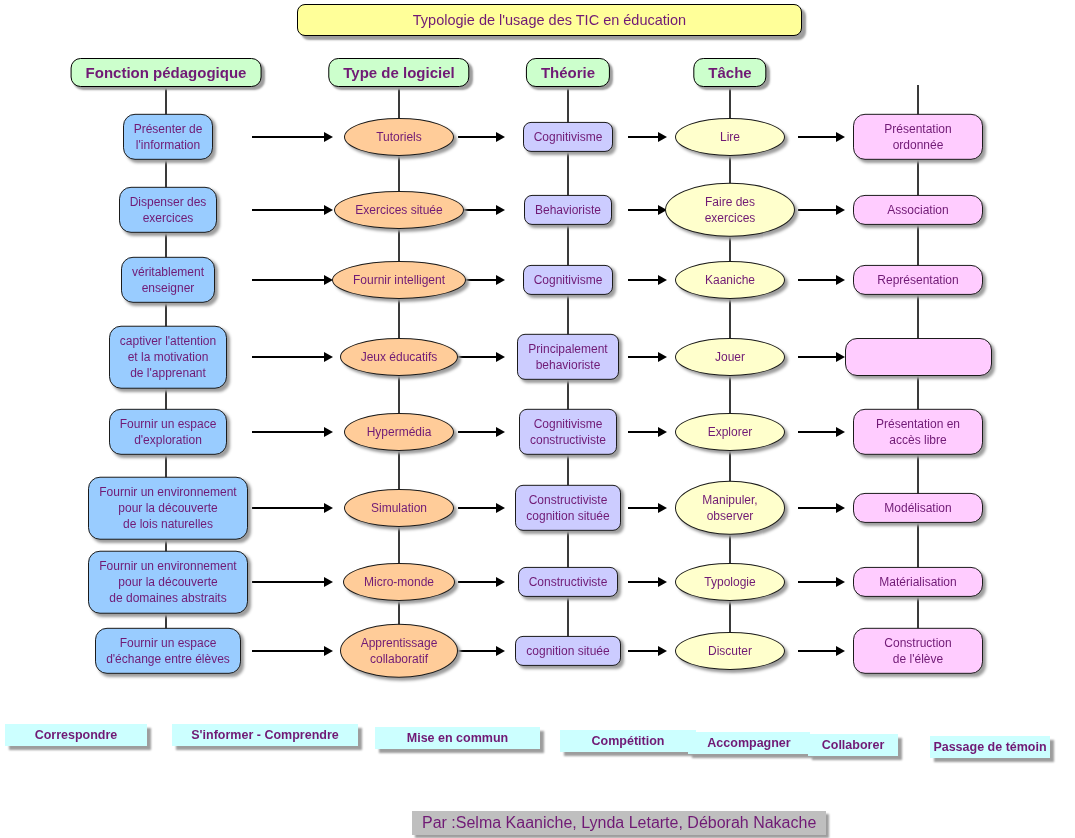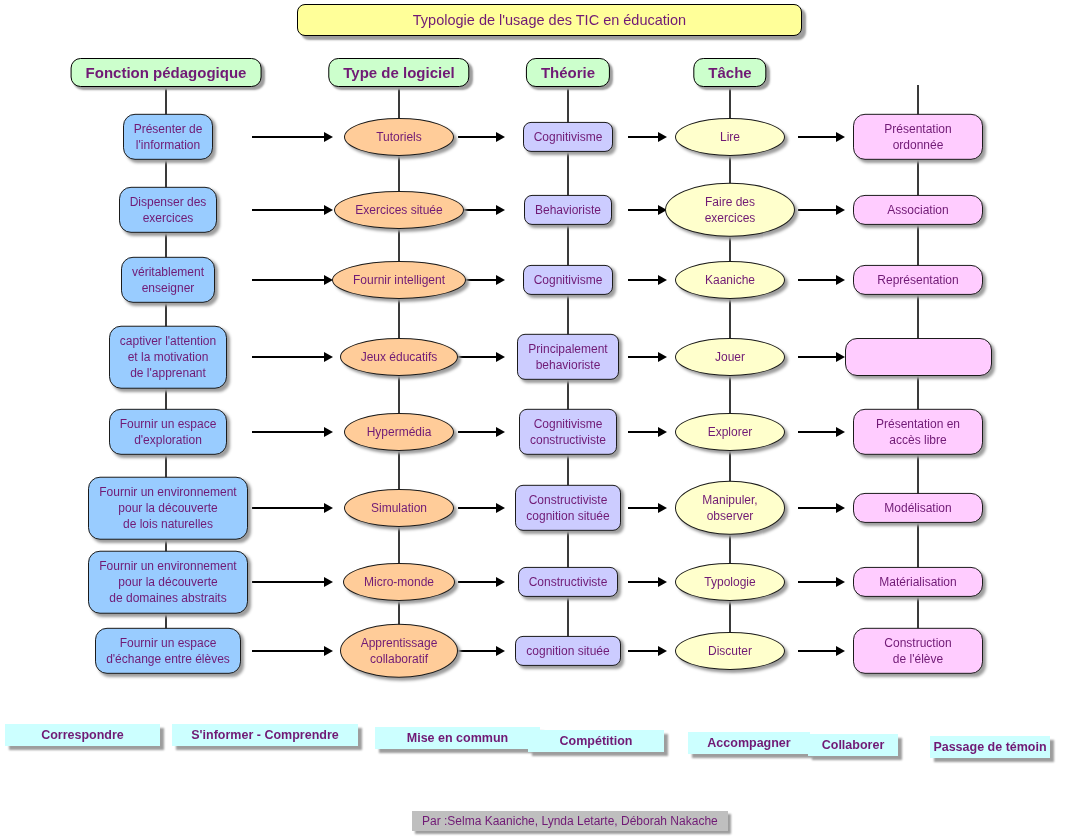--- a/index.html
+++ b/index.html
@@ -60,21 +60,21 @@
   .a3{left:628px;width:30px;}
   .a4{left:798px;width:38px;}
   
   .legend-item{
     position:absolute;background:#ccffff;box-shadow:4px 4px 2px #9d9d9d;
     font-size:12.5px;font-weight:bold;text-align:center;padding:4px 0;
   }
   
   .credit{
     position:absolute;left:412px;top:811px;background:#bfbfbf;
-    box-shadow:3px 3px 2px #9d9d9d;padding:3px 10px;font-size:12px;white-space:nowrap;
+    box-shadow:3px 3px 2px #9d9d9d;padding:3px 10px;font-size:16px;white-space:nowrap;
   }
 </style>
 </head>
 <body>
 
 <div id="stage">
 
   <div class="title-box">Typologie de l'usage des TIC en éducation</div>
 
   <div class="vline vl1"></div>
@@ -277,24 +277,24 @@
         <div class="node ellipse ell-yellow">Discuter</div>
       </div>
     <div class="arrow a4"></div>
     <div class="cell c5">
         <div class="node rect-pink">Construction
 de l'élève</div>
       </div>
   </div>
 
   <div>
-    <div class="legend-item" style="left:5px;top:724px;width:155px">Correspondre</div>
+    <div class="legend-item" style="left:5px;top:724px;width:142px">Correspondre</div>
     <div class="legend-item" style="left:172px;top:724px;width:186px">S'informer - Comprendre</div>
     <div class="legend-item" style="left:375px;top:727px;width:165px">Mise en commun</div>
-    <div class="legend-item" style="left:528px;top:730px;width:136px">Compétition</div>
+    <div class="legend-item" style="left:560px;top:730px;width:136px">Compétition</div>
     <div class="legend-item" style="left:688px;top:732px;width:122px">Accompagner</div>
     <div class="legend-item" style="left:808px;top:734px;width:90px">Collaborer</div>
     <div class="legend-item" style="left:930px;top:736px;width:120px">Passage de témoin</div>
   </div>
 
   <div class="credit">Par :Selma Kaaniche, Lynda Letarte, Déborah Nakache</div>
 
 </div>
 
 </body></html>

